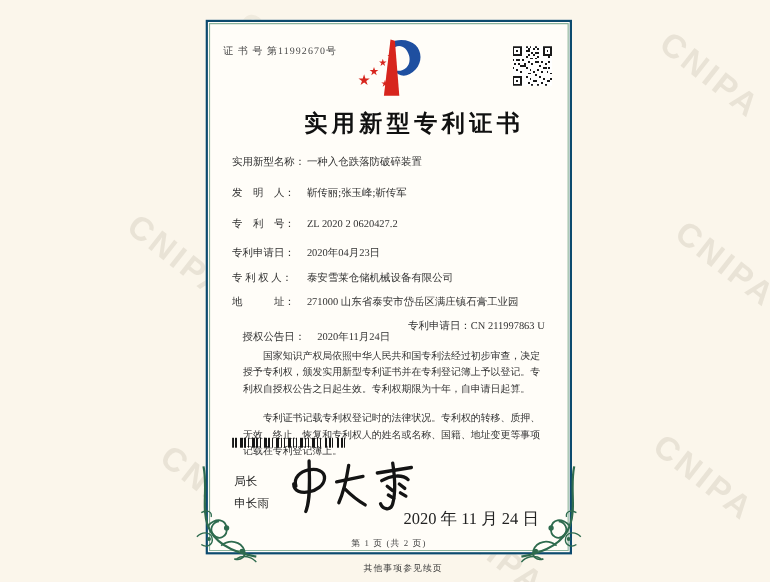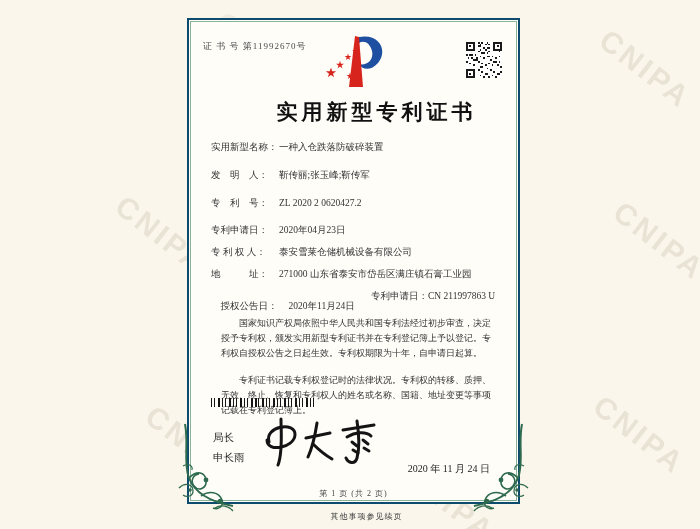--- a/index.html
+++ b/index.html
@@ -60,21 +60,21 @@
   .barcode{
     position:absolute;left:22px;top:378px;width:106px;height:9px;
     background:repeating-linear-gradient(90deg,
       #161616 0px,#161616 1.5px,transparent 1.5px,transparent 3px,
       #161616 3px,#161616 4px,transparent 4px,transparent 7px,
       #161616 7px,#161616 9.5px,transparent 9.5px,transparent 11px);
   }
   .sig-title{position:absolute;left:24px;top:411px;font-size:10.5px;color:#222;}
   .sig-name{position:absolute;left:24px;top:431px;font-size:10.5px;color:#222;}
   .signature{position:absolute;left:62px;top:392px;width:140px;height:60px;}
-  .issue-date{position:absolute;right:28px;top:442px;font-size:10px;color:#222;}
+  .issue-date{position:absolute;right:28px;top:442px;font-size:15px;color:#222;}
   .page-ind{position:absolute;left:0;top:468px;width:100%;text-align:center;font-size:8px;letter-spacing:1px;color:#444;}
 
   
   .orn{position:absolute;width:62px;height:92px;bottom:-12px;}
   .orn.left{left:-14px;}
   .orn.right{right:-14px;transform:scaleX(-1);}
 
   .footnote{position:absolute;left:200px;top:511px;width:333px;text-align:center;font-size:8px;letter-spacing:1px;color:#3a3a3a;}
 </style>
 </head>

